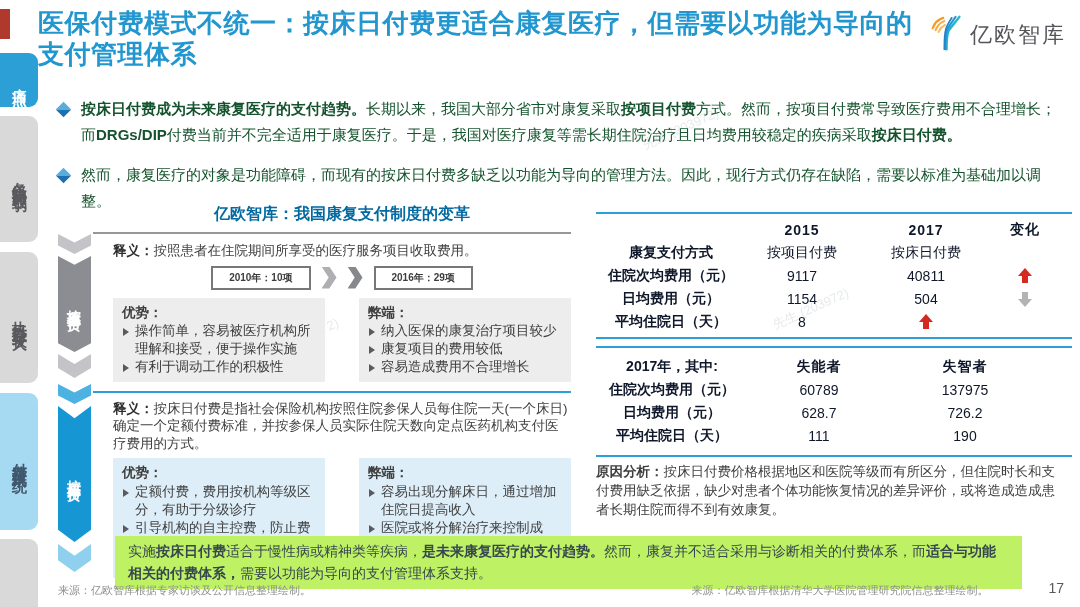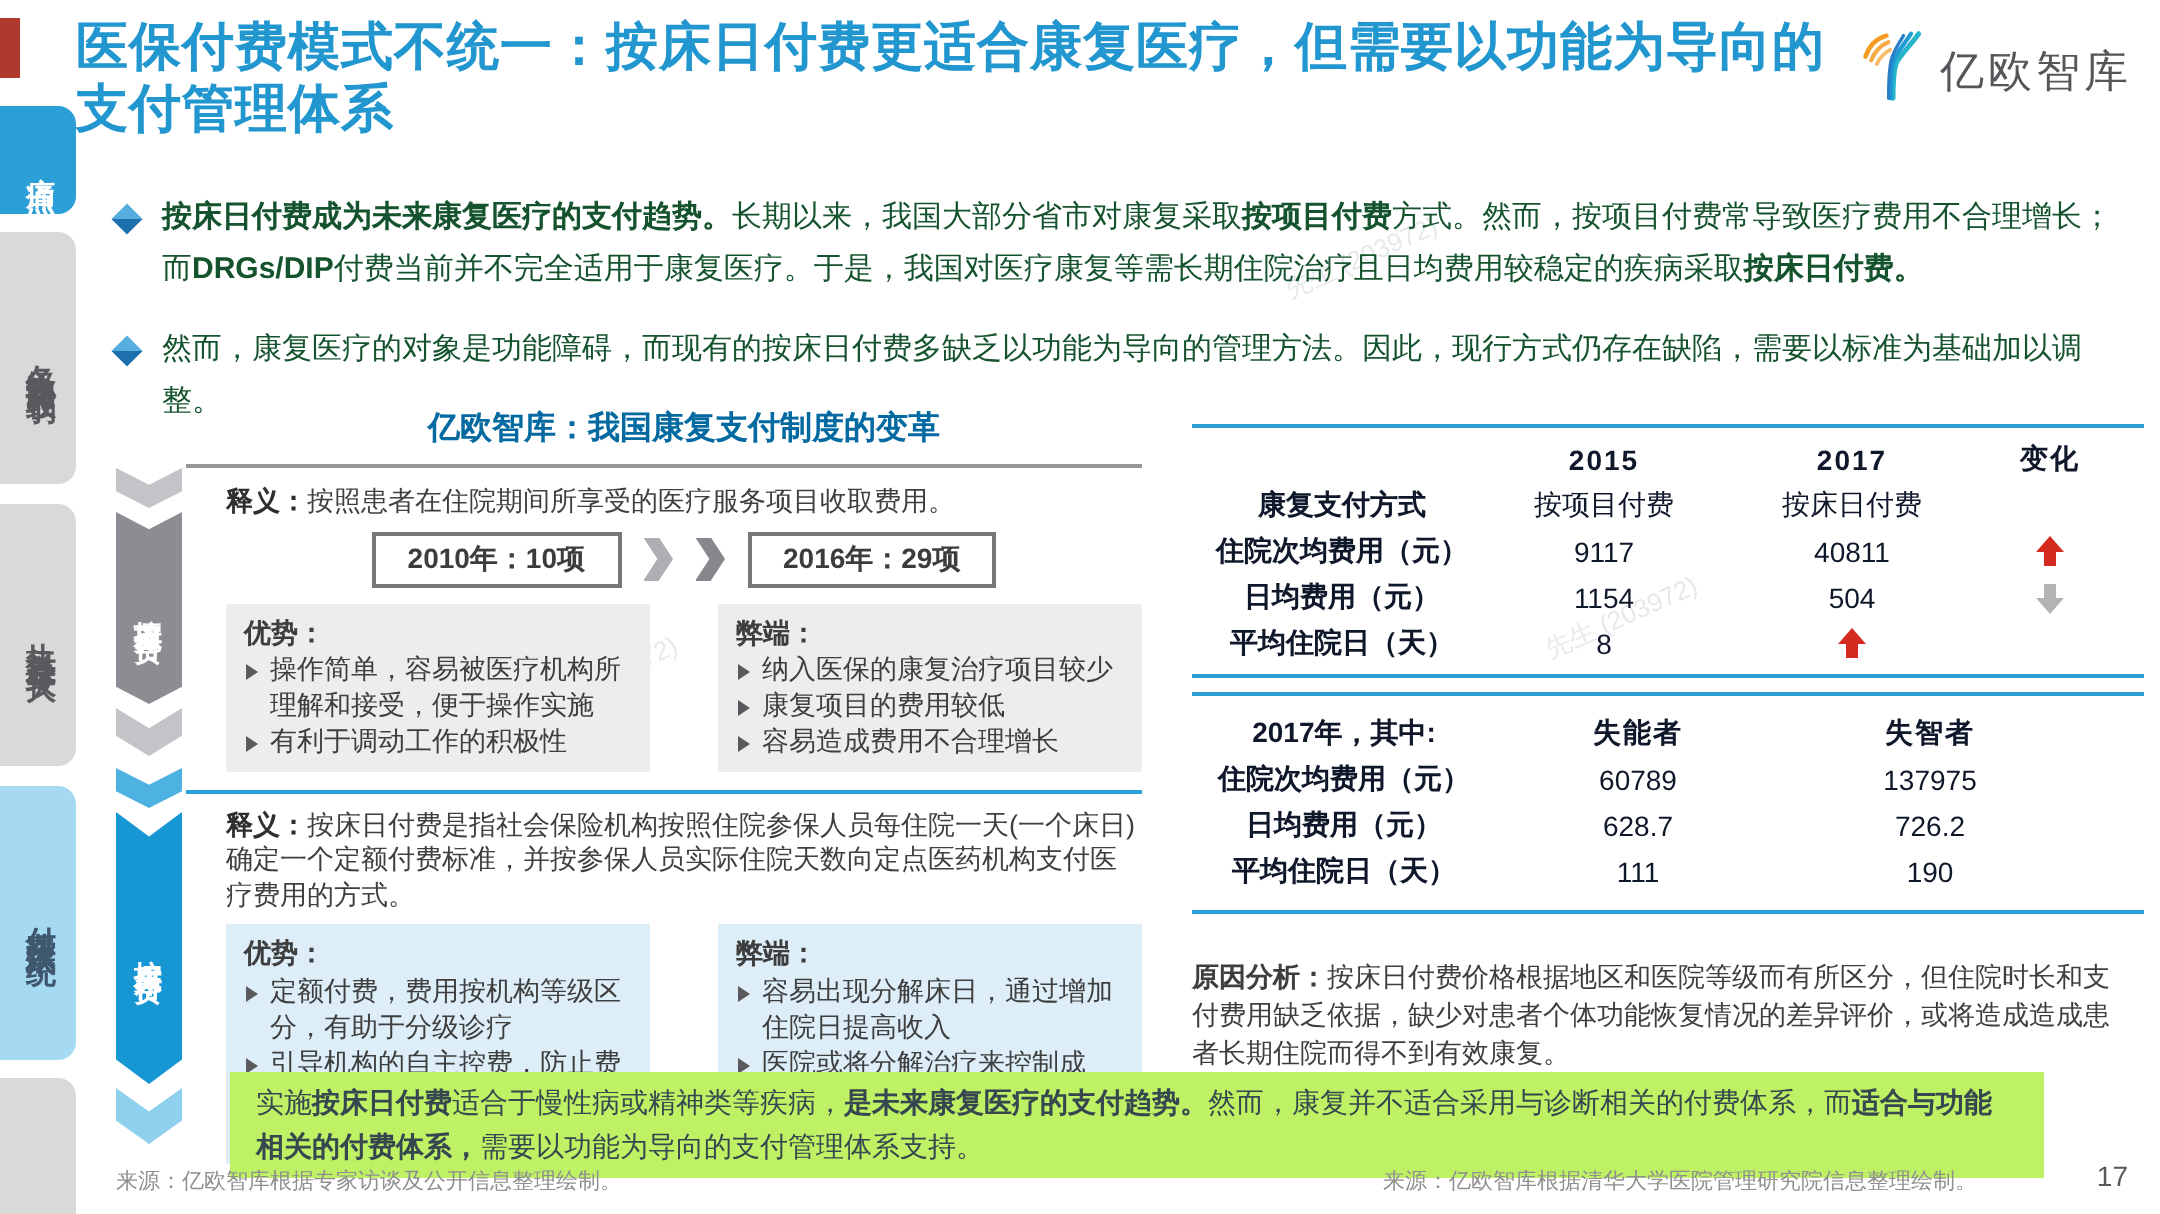--- a/index.html
+++ b/index.html
@@ -57,21 +57,21 @@
   .arrow-bedday .chev.c-bot { background:#8fd0ee; height:28px; }
 
   .lp-content { margin-left:55px; width:458px; }
   .hr-gray { border:none; border-top:2px solid #97979b; margin:7px 0 8px -20px; }
   .hr-blue { border:none; border-top:2px solid #2b9fd6; margin:9px 0 7px -20px; }
   .def { font-size:13.5px; line-height:1.3; color:#3f3f3f; margin-bottom:6px; }
   .def .b { color:#2f2f2f; }
 
   .year-row { display:flex; align-items:center; justify-content:center; gap:11px; margin:4px 0 8px 0; }
   .year-box { border:2px solid #77787c; background:#fff; padding:3px 16px;
-              font-size:14px; font-weight:bold; color:#3c3c3c; white-space:nowrap; }
+              font-size:10px; font-weight:bold; color:#3c3c3c; white-space:nowrap; }
   .rchev { width:15px; height:22px; clip-path:polygon(0 0,52% 0,100% 50%,52% 100%,0 100%,48% 50%); }
   .rchev.r1 { background:#aeaeb3; } .rchev.r2 { background:#87888d; }
 
   .pc-row { display:flex; gap:34px; }
   .pc-box { flex:1; padding:6px 9px; font-size:13.5px; line-height:1.32; color:#3e3e3e; }
   .pc-box.gray { background:#ededee; } .pc-box.blue { background:#ddeef8; }
   .pc-title { font-weight:bold; margin-bottom:1px; }
   .pc-item { display:flex; }
   .tri { flex:0 0 6px; width:0; height:0; margin:6px 6px 0 1px;
          border-top:4px solid transparent; border-bottom:4px solid transparent; border-left:6px solid #5a5a5e; }
@@ -91,21 +91,21 @@
   .chg { position:relative; display:inline-block; width:16px; height:16px; }
   .chg.up::before { content:""; position:absolute; top:0; left:50%; transform:translateX(-50%);
                     border-left:7px solid transparent; border-right:7px solid transparent; border-bottom:8px solid #d42a20; }
   .chg.up::after  { content:""; position:absolute; top:7px; left:50%; transform:translateX(-50%);
                     width:6px; height:8px; background:#d42a20; }
   .chg.down::before { content:""; position:absolute; bottom:0; left:50%; transform:translateX(-50%);
                     border-left:7px solid transparent; border-right:7px solid transparent; border-top:8px solid #b3b3b5; }
   .chg.down::after  { content:""; position:absolute; top:1px; left:50%; transform:translateX(-50%);
                     width:6px; height:8px; background:#b3b3b5; }
 
-  .reason { margin-top:23px; font-size:13.5px; line-height:1.4; color:#3e3e3e; width:472px; }
+  .reason { margin-top:6px; font-size:13.5px; line-height:1.4; color:#3e3e3e; width:472px; }
 
   
   .conclusion { position:absolute; left:115px; top:536px; width:907px; background:#bef264;
                 padding:5px 13px; font-size:14px; line-height:1.55; color:#37474f; }
 
   
   .src-left  { position:absolute; left:58px;  top:583px; font-size:11px; color:#8f8f8f; }
   .src-right { position:absolute; left:620px; top:583px; width:440px; text-align:center; font-size:11px; color:#8f8f8f; }
   .page-num  { position:absolute; right:16px; top:580px; font-size:14px; color:#595959; }
 </style>

